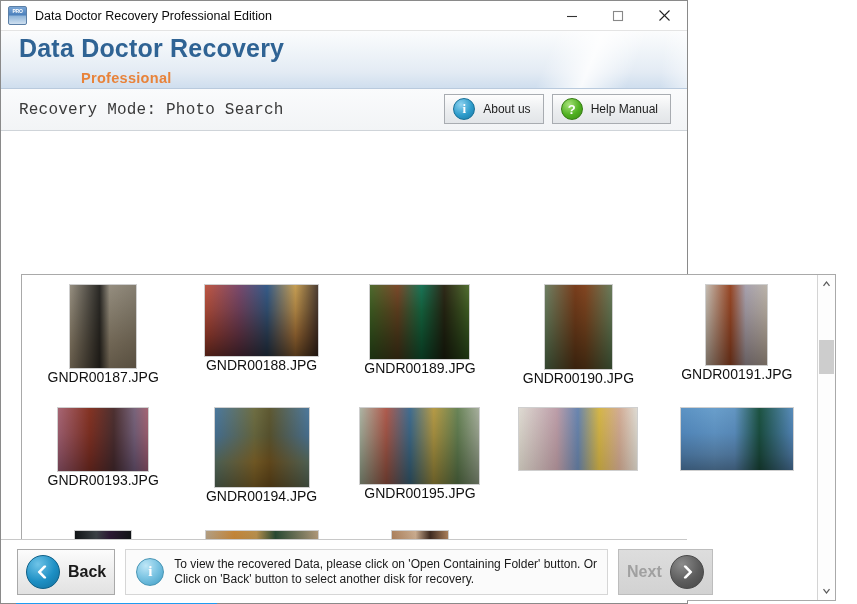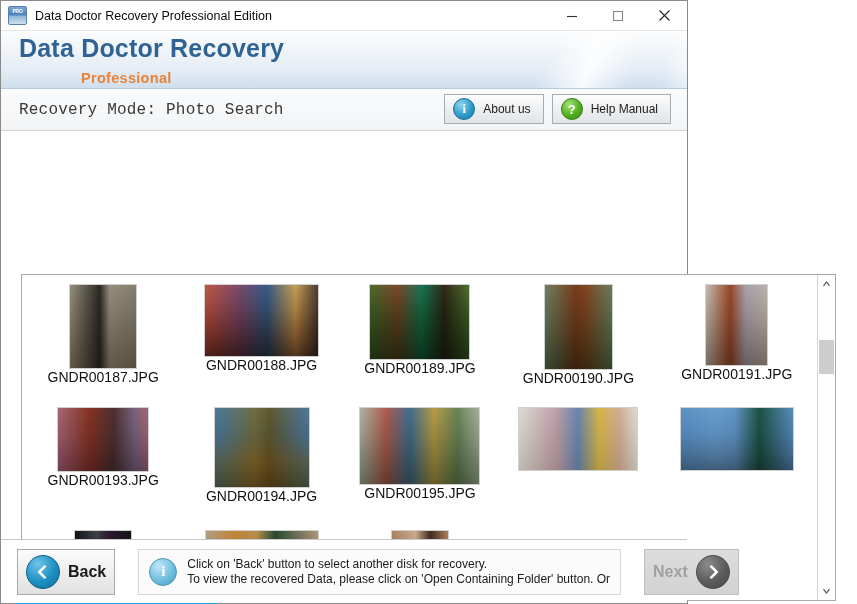--- a/index.html
+++ b/index.html
@@ -290,21 +290,21 @@
   .footer {
     position: absolute;
     left: 0; right: 0; bottom: 0;
     height: 64px;
     border-top: 1px solid #c8c8c8;
     background: #ffffff;
     display: flex;
     align-items: center;
     padding: 0 16px;
     box-sizing: border-box;
-    gap: 23px;
+    gap: 10px;
   }
   .navbtn {
     width: 104px;
     height: 46px;
     background: linear-gradient(180deg, #fcfcfc 0%, #ededed 52%, #e2e2e2 100%);
     border: 1px solid #a9a9a9;
     display: flex;
     align-items: center;
     gap: 8px;
     box-sizing: border-box;
@@ -506,22 +506,22 @@
           <svg width="16" height="16" viewBox="0 0 16 16">
               <path d="M10.4 2.4 L5 8 l5.4 5.6 -1.2 0 L3.6 8 9.2 2.4 Z" fill="#ffffff" stroke="#ffffff" stroke-width="1.6" stroke-linejoin="round"></path>
             </svg>
         </span>
         <span class="navlbl">Back</span>
       </div>
 
       <div class="info-box">
         <span class="info-icon">i</span>
         <span class="info-lines">
+          <div>To view the recovered Data, please click on 'Open Containing Folder' button. Or</div>
           <div>Click on 'Back' button to select another disk for recovery.</div>
-          <div>To view the recovered Data, please click on 'Open Containing Folder' button. Or</div>
         </span>
       </div>
 
       <div class="navbtn next">
         <span class="navlbl">Next</span>
         <span class="circ circ-grey">
           <svg width="16" height="16" viewBox="0 0 16 16">
               <path d="M5.6 2.4 L11 8 l-5.4 5.6 1.2 0 L12.4 8 6.8 2.4 Z" fill="#ffffff" stroke="#ffffff" stroke-width="1.6" stroke-linejoin="round"></path>
             </svg>
         </span>

